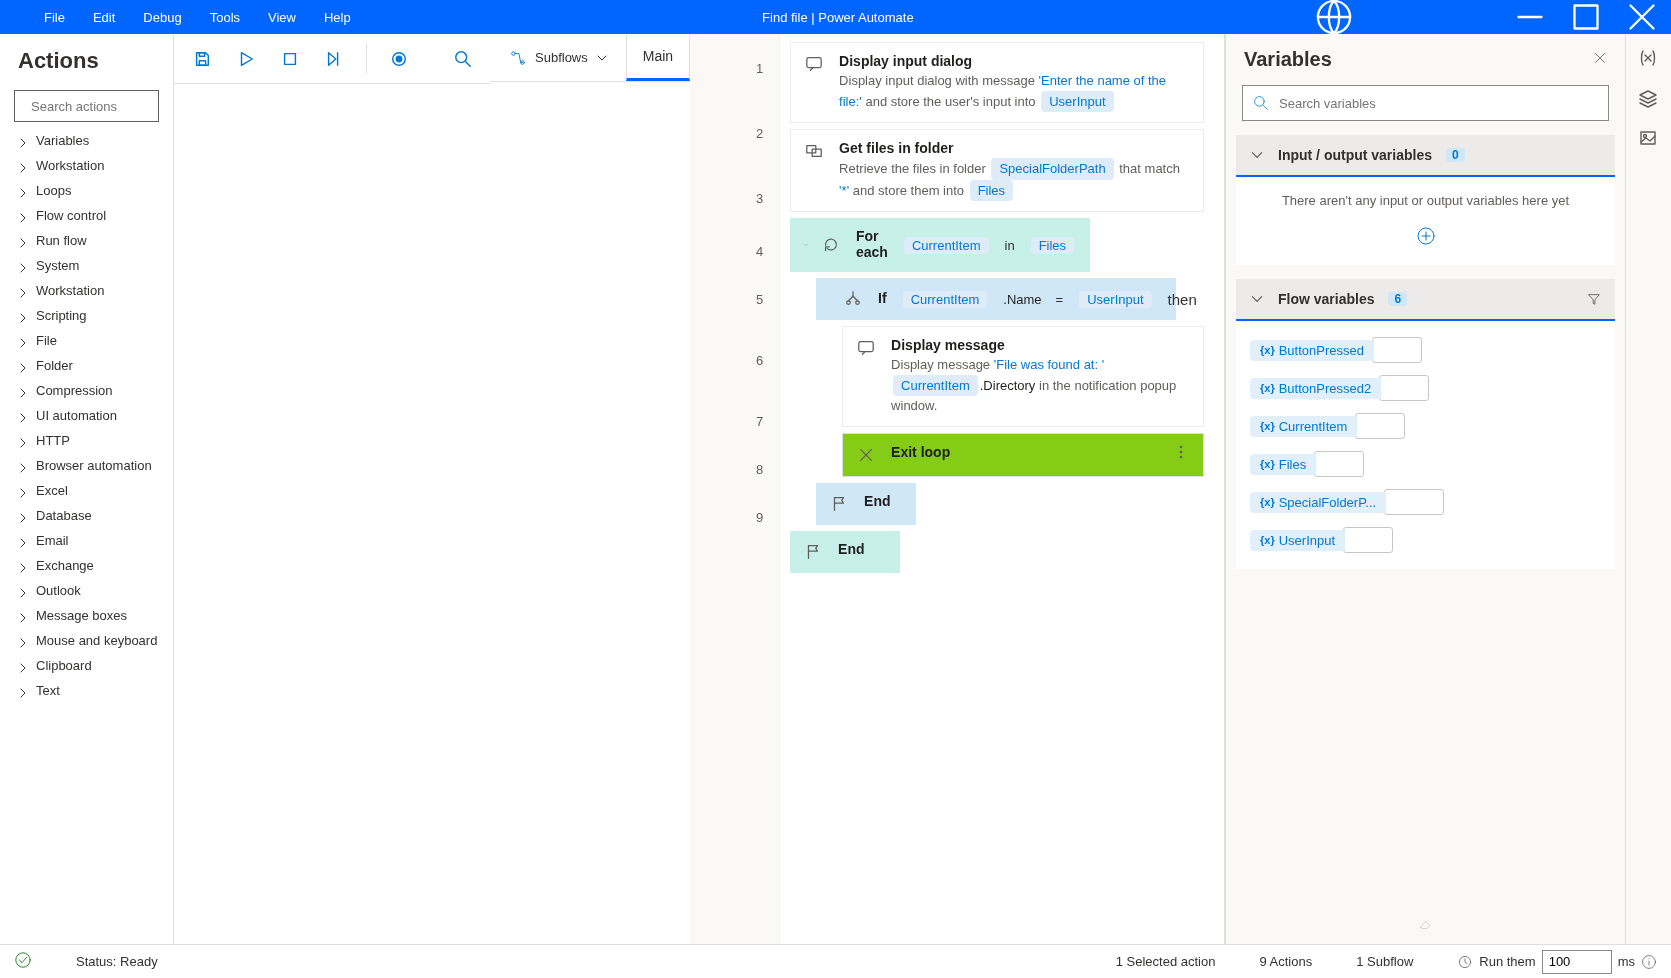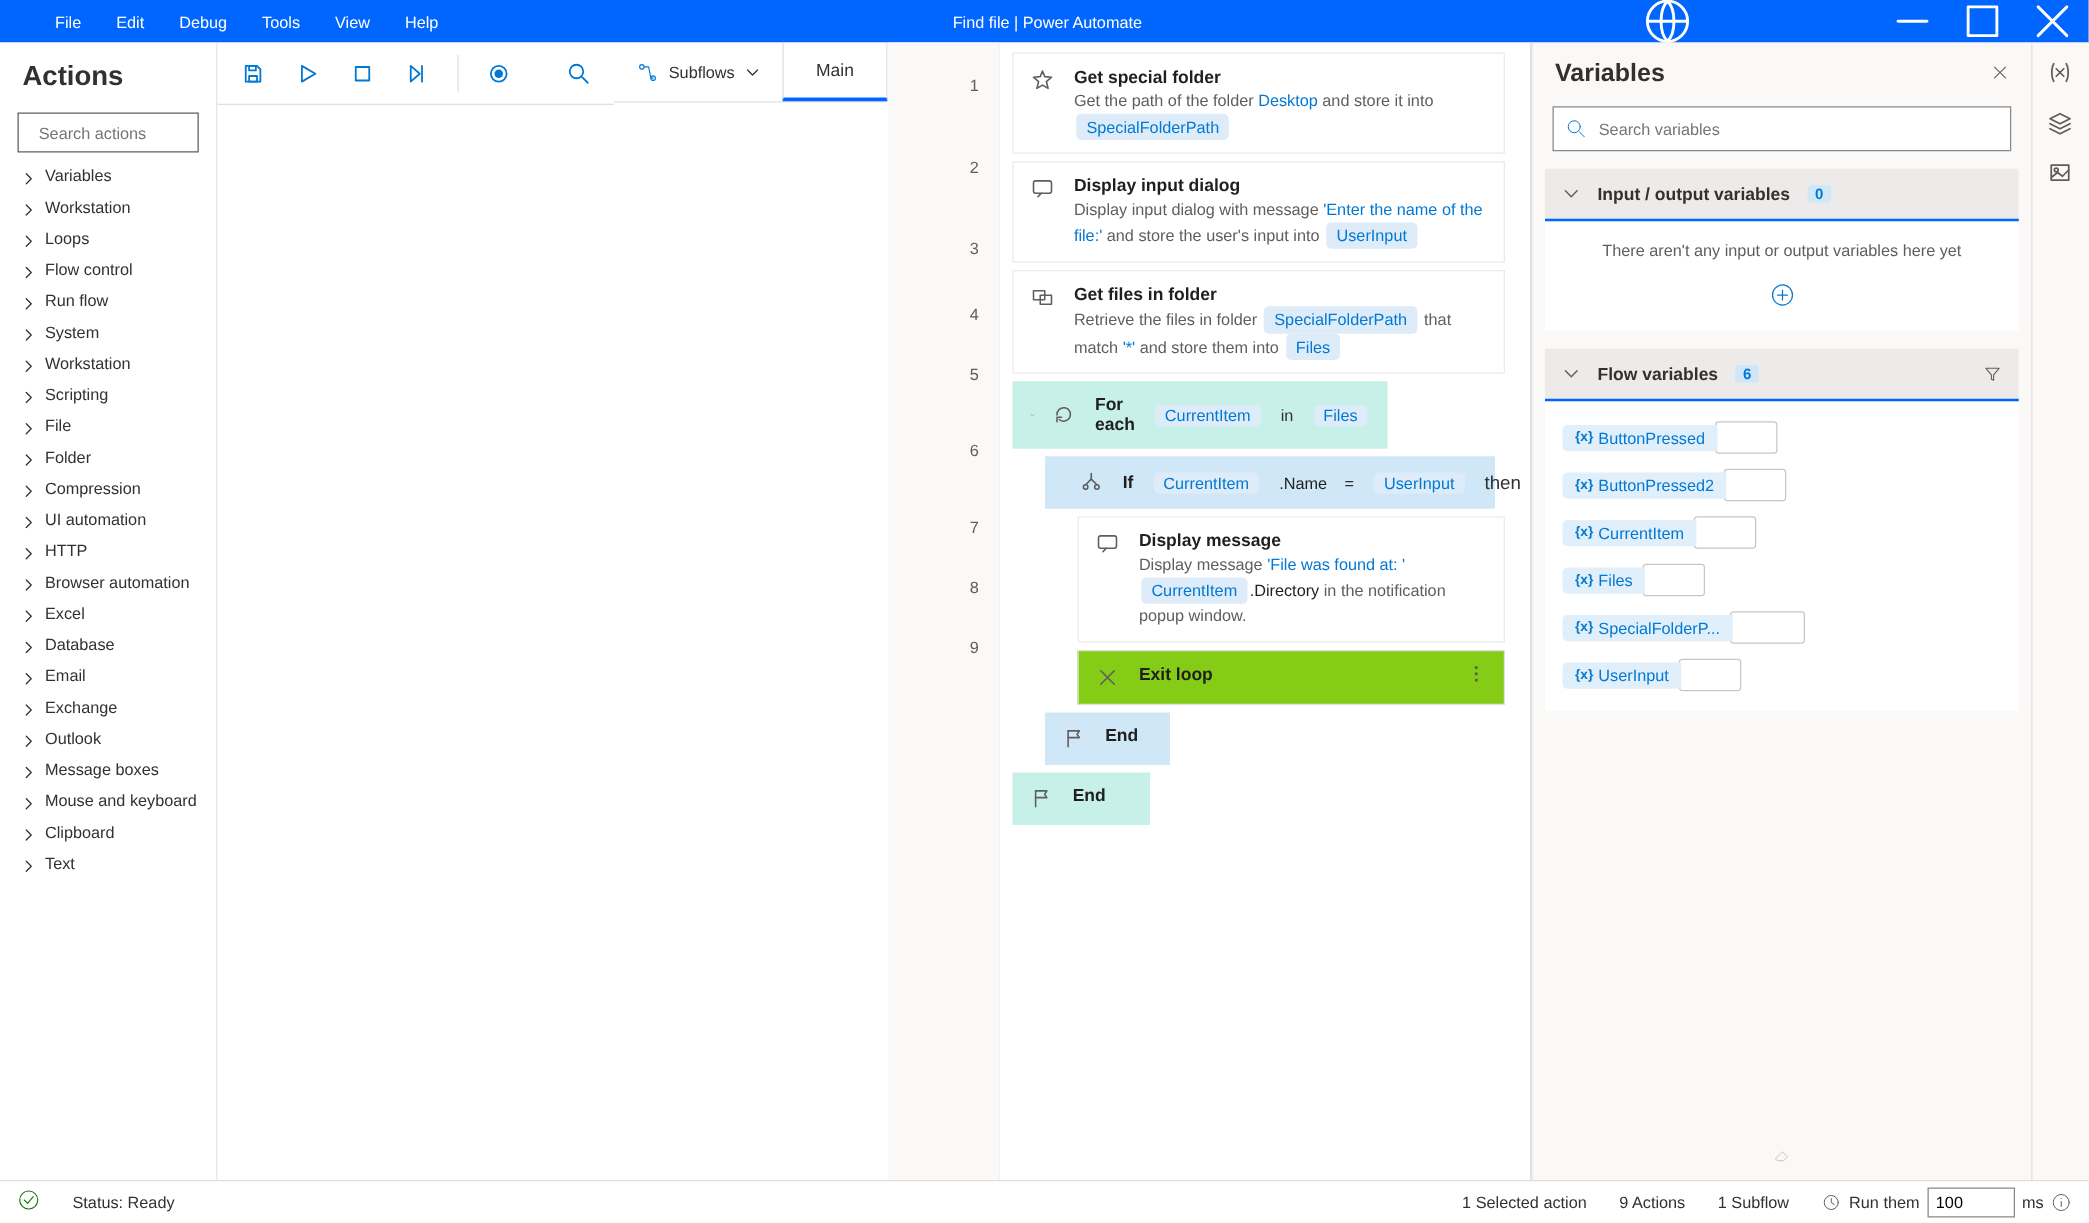--- a/index.html
+++ b/index.html
@@ -28,21 +28,21 @@
 .chev svg { stroke:#323130; fill:none; width:10px; height:10px;}
 
 .center-panel { flex:1; background:#fff; border-right:1px solid #e1dfdd; display:flex; flex-direction:row; }
 .toolbar { height:50px; border-bottom:1px solid #e1dfdd; display:flex; align-items:center; padding:0 16px; gap:20px;}
 .tool-btn { width:24px; height:24px; display:flex; align-items:center; justify-content:center; cursor:pointer;}
 .tool-btn svg { stroke:#0078d4; fill:none; width:18px; height:18px; stroke-width:1.6; }
 .tool-sep { width:1px; height:30px; background:#e1dfdd; }
 .toolbar-spacer { flex:1; }
 .subflow-bar { height:48px; border-bottom:1px solid #e1dfdd; display:flex; align-items:center;}
 .subflow-btn { display:flex; align-items:center; gap:8px; padding:0 18px; height:100%; cursor:pointer; color:#323130; }
-.tab { padding:0 26px; height:100%; display:flex; align-items:center; border-bottom:3px solid #0066ff; border-left:1px solid #e1dfdd; border-right:1px solid #e1dfdd; font-size:14px; cursor:pointer;}
+.tab { padding:0 16px; height:100%; display:flex; align-items:center; border-bottom:3px solid #0066ff; border-left:1px solid #e1dfdd; border-right:1px solid #e1dfdd; font-size:14px; cursor:pointer;}
 
 .flow-area { flex:1; overflow:auto; display:flex; }
 .gutter { width:90px; background:#faf9f8; border-right:1px solid #f3f2f1; padding-top:6px;}
 .gutter .ln { text-align:right; padding-right:16px; color:#605e5c; font-size:13px;}
 .steps { flex:1; padding:8px 20px 20px 10px; }
 
 .step { background:#fff; border:1px solid #edebe9; margin-bottom:6px; padding:10px 14px; display:flex; gap:14px; align-items:flex-start;}
 .step .sicon { width:20px; height:20px; margin-top:2px; flex-shrink:0;}
 .step .sicon svg { width:18px; height:18px; stroke:#605e5c; fill:none; stroke-width:1.4;}
 .step-body { flex:1; }
@@ -79,21 +79,21 @@
 .add-btn svg { stroke:#0078d4; fill:none; width:20px; height:20px;}
 .var-row { display:flex; align-items:center; padding:6px 14px;}
 .var-pill { background:#e1effa; color:#0078d4; padding:3px 10px; border-radius:4px; font-size:13px; display:flex; align-items:center; gap:4px; position:relative; z-index:2; border-bottom-right-radius:0; border-top-right-radius:0;}
 .var-pill .x { font-size:11px; font-weight:700; color:#0078d4;}
 .var-box { border:1px solid #c8c6c4; height:26px; min-width:50px; margin-left:-2px; border-radius:3px; z-index:1;}
 
 .rail { width:46px; background:#faf9f8; border-left:1px solid #e1dfdd; display:flex; flex-direction:column; align-items:center; gap:18px; padding-top:14px;}
 .rail-btn { width:22px; height:22px; cursor:pointer;}
 .rail-btn svg { width:20px; height:20px; stroke:#605e5c; fill:none; stroke-width:1.4;}
 
-.statusbar { height:34px; background:#fff; border-top:1px solid #e1dfdd; display:flex; align-items:center; padding:0 14px; gap:26px; font-size:13px;}
+.statusbar { height:34px; background:#fff; border-top:1px solid #e1dfdd; display:flex; align-items:center; padding:0 14px; gap:44px; font-size:13px;}
 .statusbar .spacer { flex:1; }
 .status-icon svg { stroke:#107c10; fill:none; width:18px; height:18px;}
 .delay-input { width:70px; height:24px; border:1px solid #8a8886; padding:0 6px; font-size:13px;}
 .delay-wrap { display:flex; align-items:center; gap:6px;}
 
 
 svg { stroke-linecap:round; stroke-linejoin:round; }
 
 
 .actions-list::-webkit-scrollbar { width:8px; }
@@ -354,29 +354,20 @@
         <div class="ln" style="height:58px;line-height:58px;">3</div>
         <div class="ln" style="height:48px;line-height:48px;">4</div>
         <div class="ln" style="height:48px;line-height:48px;">5</div>
         <div class="ln" style="height:74px;line-height:74px;">6</div>
         <div class="ln" style="height:48px;line-height:48px;">7</div>
         <div class="ln" style="height:48px;line-height:48px;">8</div>
         <div class="ln" style="height:48px;line-height:48px;">9</div>
       </div>
       <div class="steps">
 
-        <div class="step">
-          <div class="sicon"><svg viewBox="0 0 20 20">
-                <path d="M10 2l2 5 6 .5-4.5 4 1.5 6-5-3-5 3 1.5-6L2 7.5 8 7z"></path>
-              </svg></div>
-          <div class="step-body">
-            <div class="step-title">Get special folder</div>
-            <div class="step-desc"><span>Get the path of the folder </span><span class="kw">Desktop</span><span> and store it into </span><span class="pill">SpecialFolderPath</span></div>
-          </div>
-        </div>
 
         <div class="step">
           <div class="sicon"><svg viewBox="0 0 20 20">
                 <rect x="2" y="3" width="16" height="11" rx="2"></rect>
                 <path d="M6 17l3-3"></path>
               </svg></div>
           <div class="step-body">
             <div class="step-title">Display input dialog</div>
             <div class="step-desc"><span>Display input dialog with message </span><span class="kw">'Enter the name of the file:'</span><span> and store the user's input into </span><span class="pill">UserInput</span></div>
           </div>

